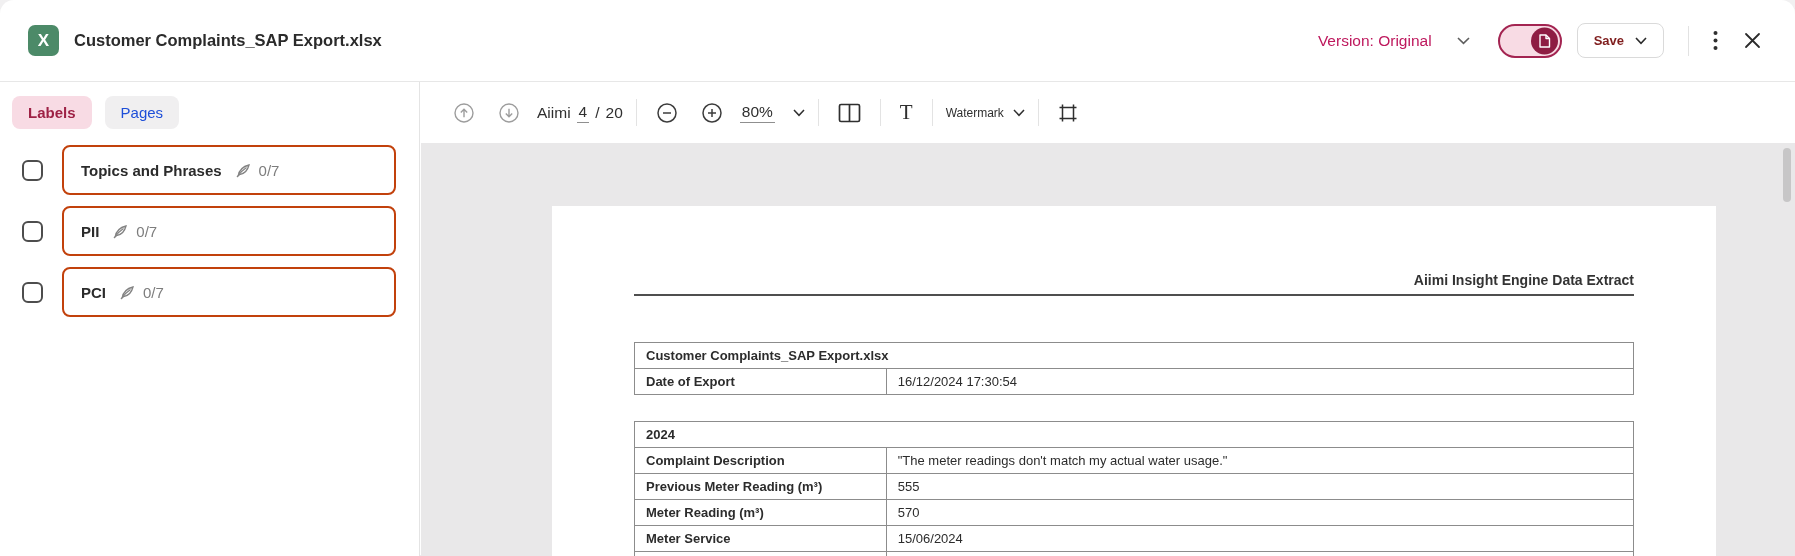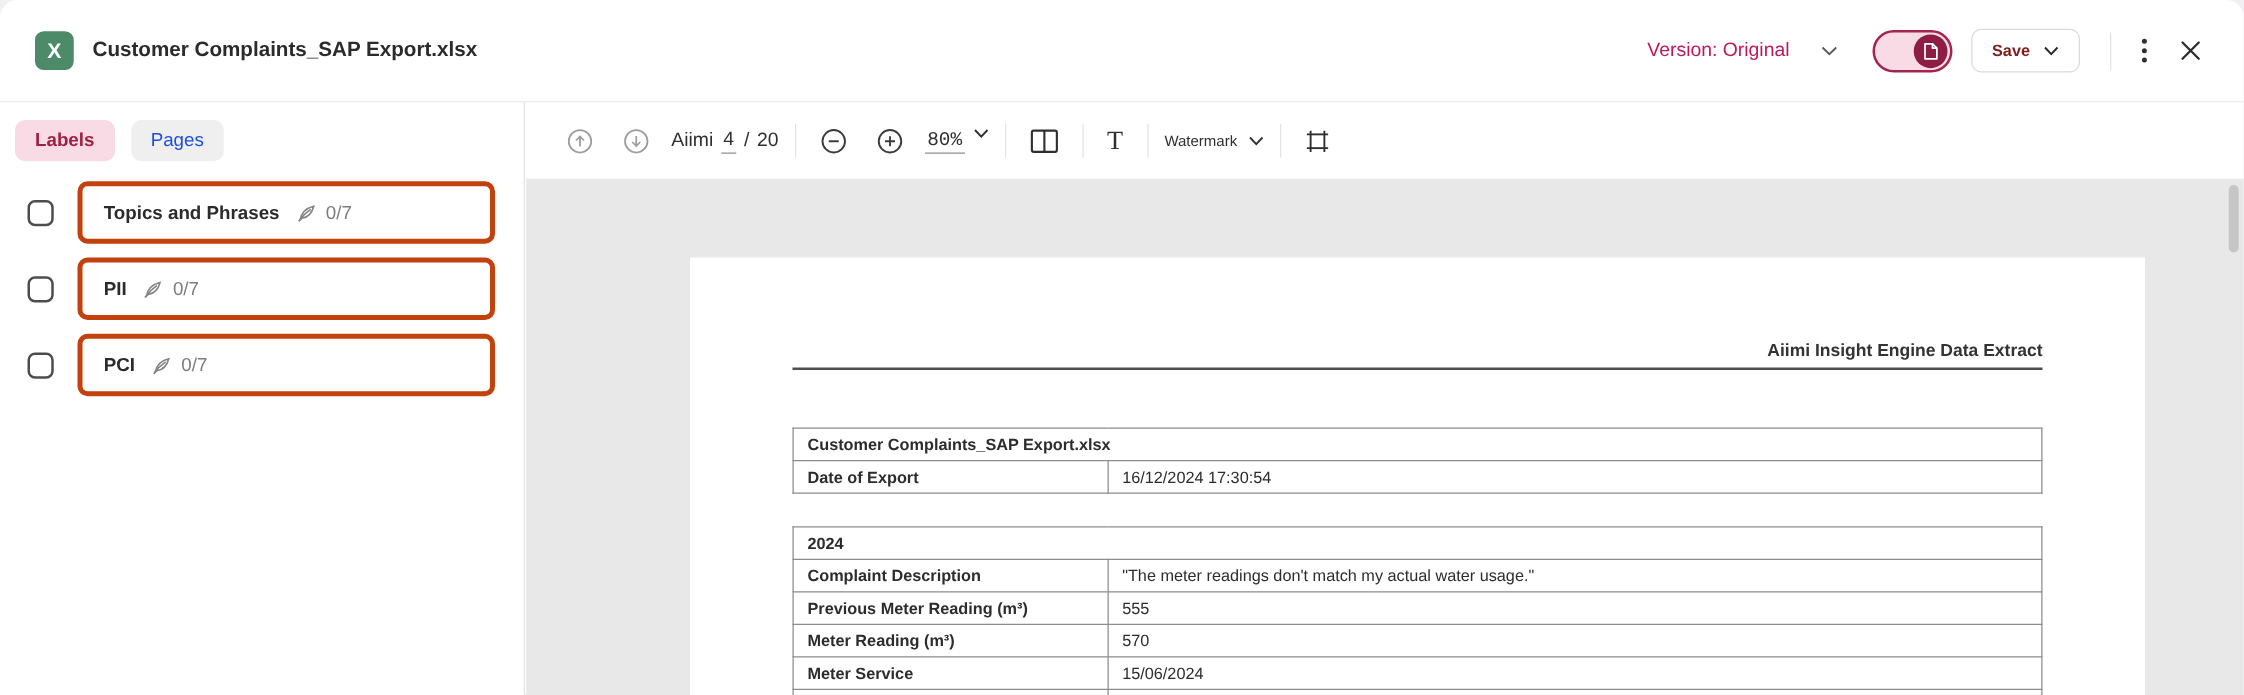--- a/index.html
+++ b/index.html
@@ -35,33 +35,33 @@
   .tab-inactive{background:#f0eff0;color:#1d4ed8;}
   .search-box{margin:24px 24px 0 23px;height:38px;background:#f1f0f1;border-radius:7px;
               display:flex;align-items:center;padding:0 12px;gap:5px;}
   .search-input{border:none;background:transparent;outline:none;flex:1;font-size:15px;color:#444;
                 font-family:"Liberation Sans",sans-serif;margin-left:6px;}
   .search-input::placeholder{color:#8d8d8d;}
   .label-list{margin:16px 23px 0 22px;display:flex;flex-direction:column;gap:11px;}
   .label-row{display:flex;align-items:center;gap:19px;}
   .checkbox{width:21px;height:21px;border:2px solid #4d4d4d;border-radius:6px;background:#fff;
             flex:none;cursor:pointer;}
-  .label-card{flex:1;border:4px solid #c2410c;border-radius:8px;height:50px;display:flex;
+  .label-card{flex:1;border:2px solid #c2410c;border-radius:8px;height:50px;display:flex;
               align-items:center;padding:0 17px;gap:13px;background:#fff;cursor:pointer;}
   .label-name{font-size:15px;font-weight:bold;color:#2b2b2b;}
   .label-count{display:flex;align-items:center;gap:7px;color:#7d7d7d;font-size:15px;}
 
   
   .toolbar{position:absolute;top:82px;left:421px;right:0;height:61px;background:#fff;
            display:flex;align-items:center;padding-left:26px;}
   .tb-group{display:flex;align-items:center;gap:11px;}
   .tb-divider{width:1px;height:27px;background:#e3e3e3;margin:0 13px;}
   .tb-text{font-size:15.5px;color:#2f2f2f;}
   .tb-underlined{border-bottom:1.5px solid #8f8f8f;padding:0 2px 1px 2px;}
-  .zoom-label{display:flex;align-items:flex-start;gap:7px;cursor:pointer;font-family:Liberation Mono, monospace;}
+  .zoom-label{display:flex;align-items:center;gap:18px;cursor:pointer;}
   .t-icon{font-family:"Liberation Serif",serif;font-size:21px;color:#2f2f2f;line-height:1;cursor:pointer;}
   .wm{display:flex;align-items:center;gap:9px;font-size:12px;color:#2f2f2f;cursor:pointer;}
 
   
   .viewer{position:absolute;top:143px;left:421px;right:0;bottom:0;background:#e9e8e9;overflow:hidden;}
   .page{position:absolute;left:131px;top:63px;width:1164px;height:760px;background:#fff;}
   .page-inner{padding:66px 82px 0 82px;}
   .extract-title{text-align:right;font-weight:bold;font-size:14px;color:#333;}
   .extract-rule{margin-top:6px;border-top:2px solid #4f4f4f;height:0;}
   table.doc{width:100%;border-collapse:collapse;border:1.5px solid #6b6b6b;}

